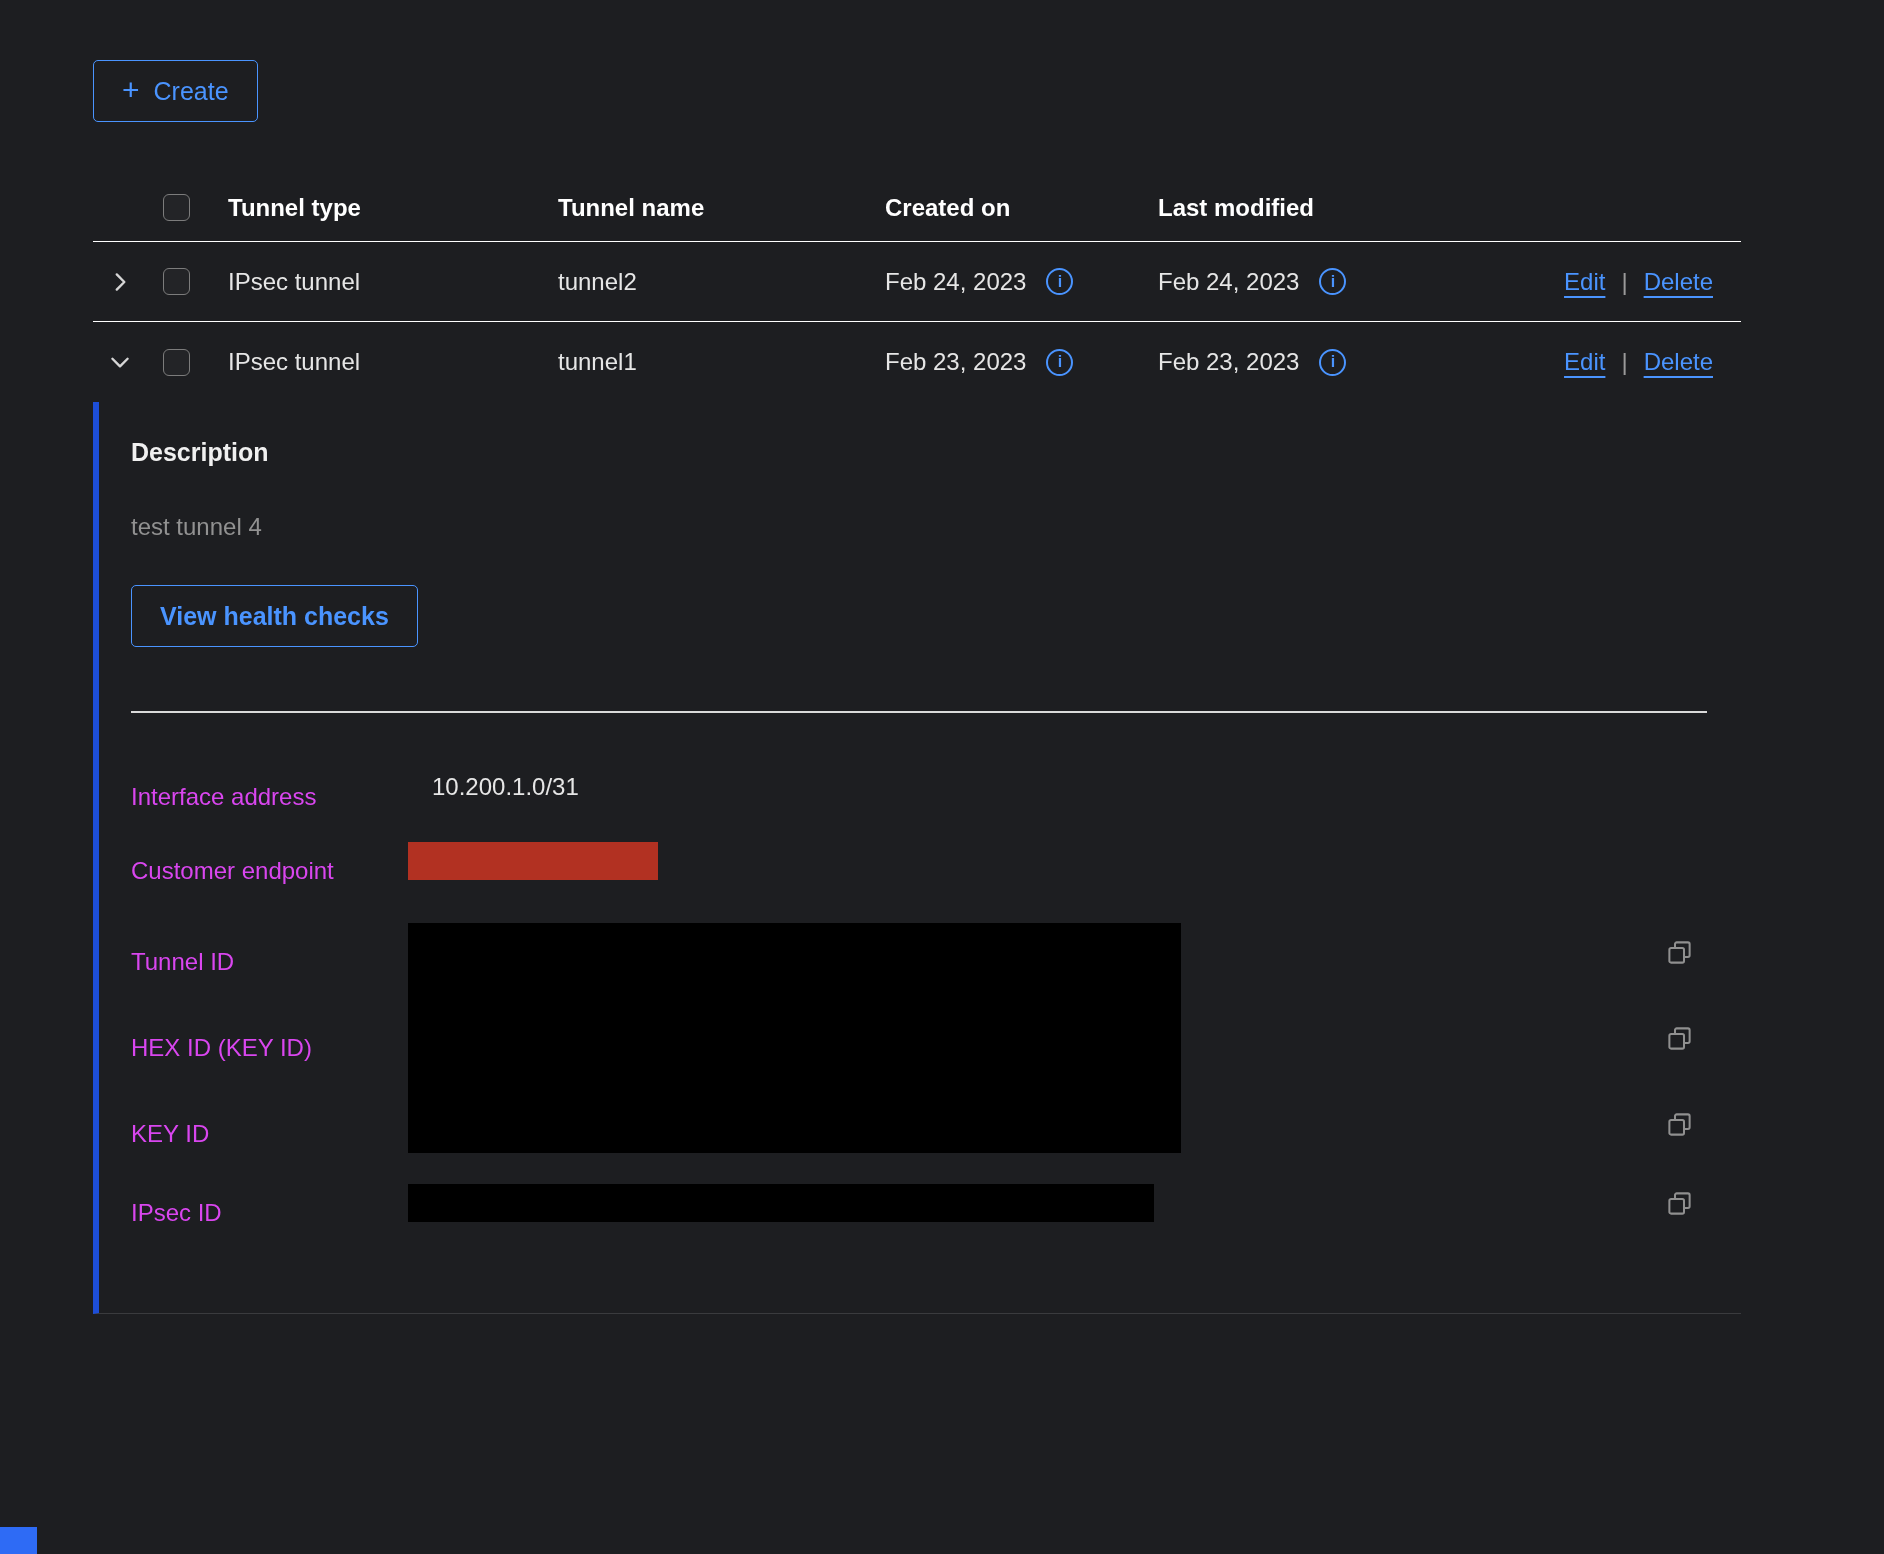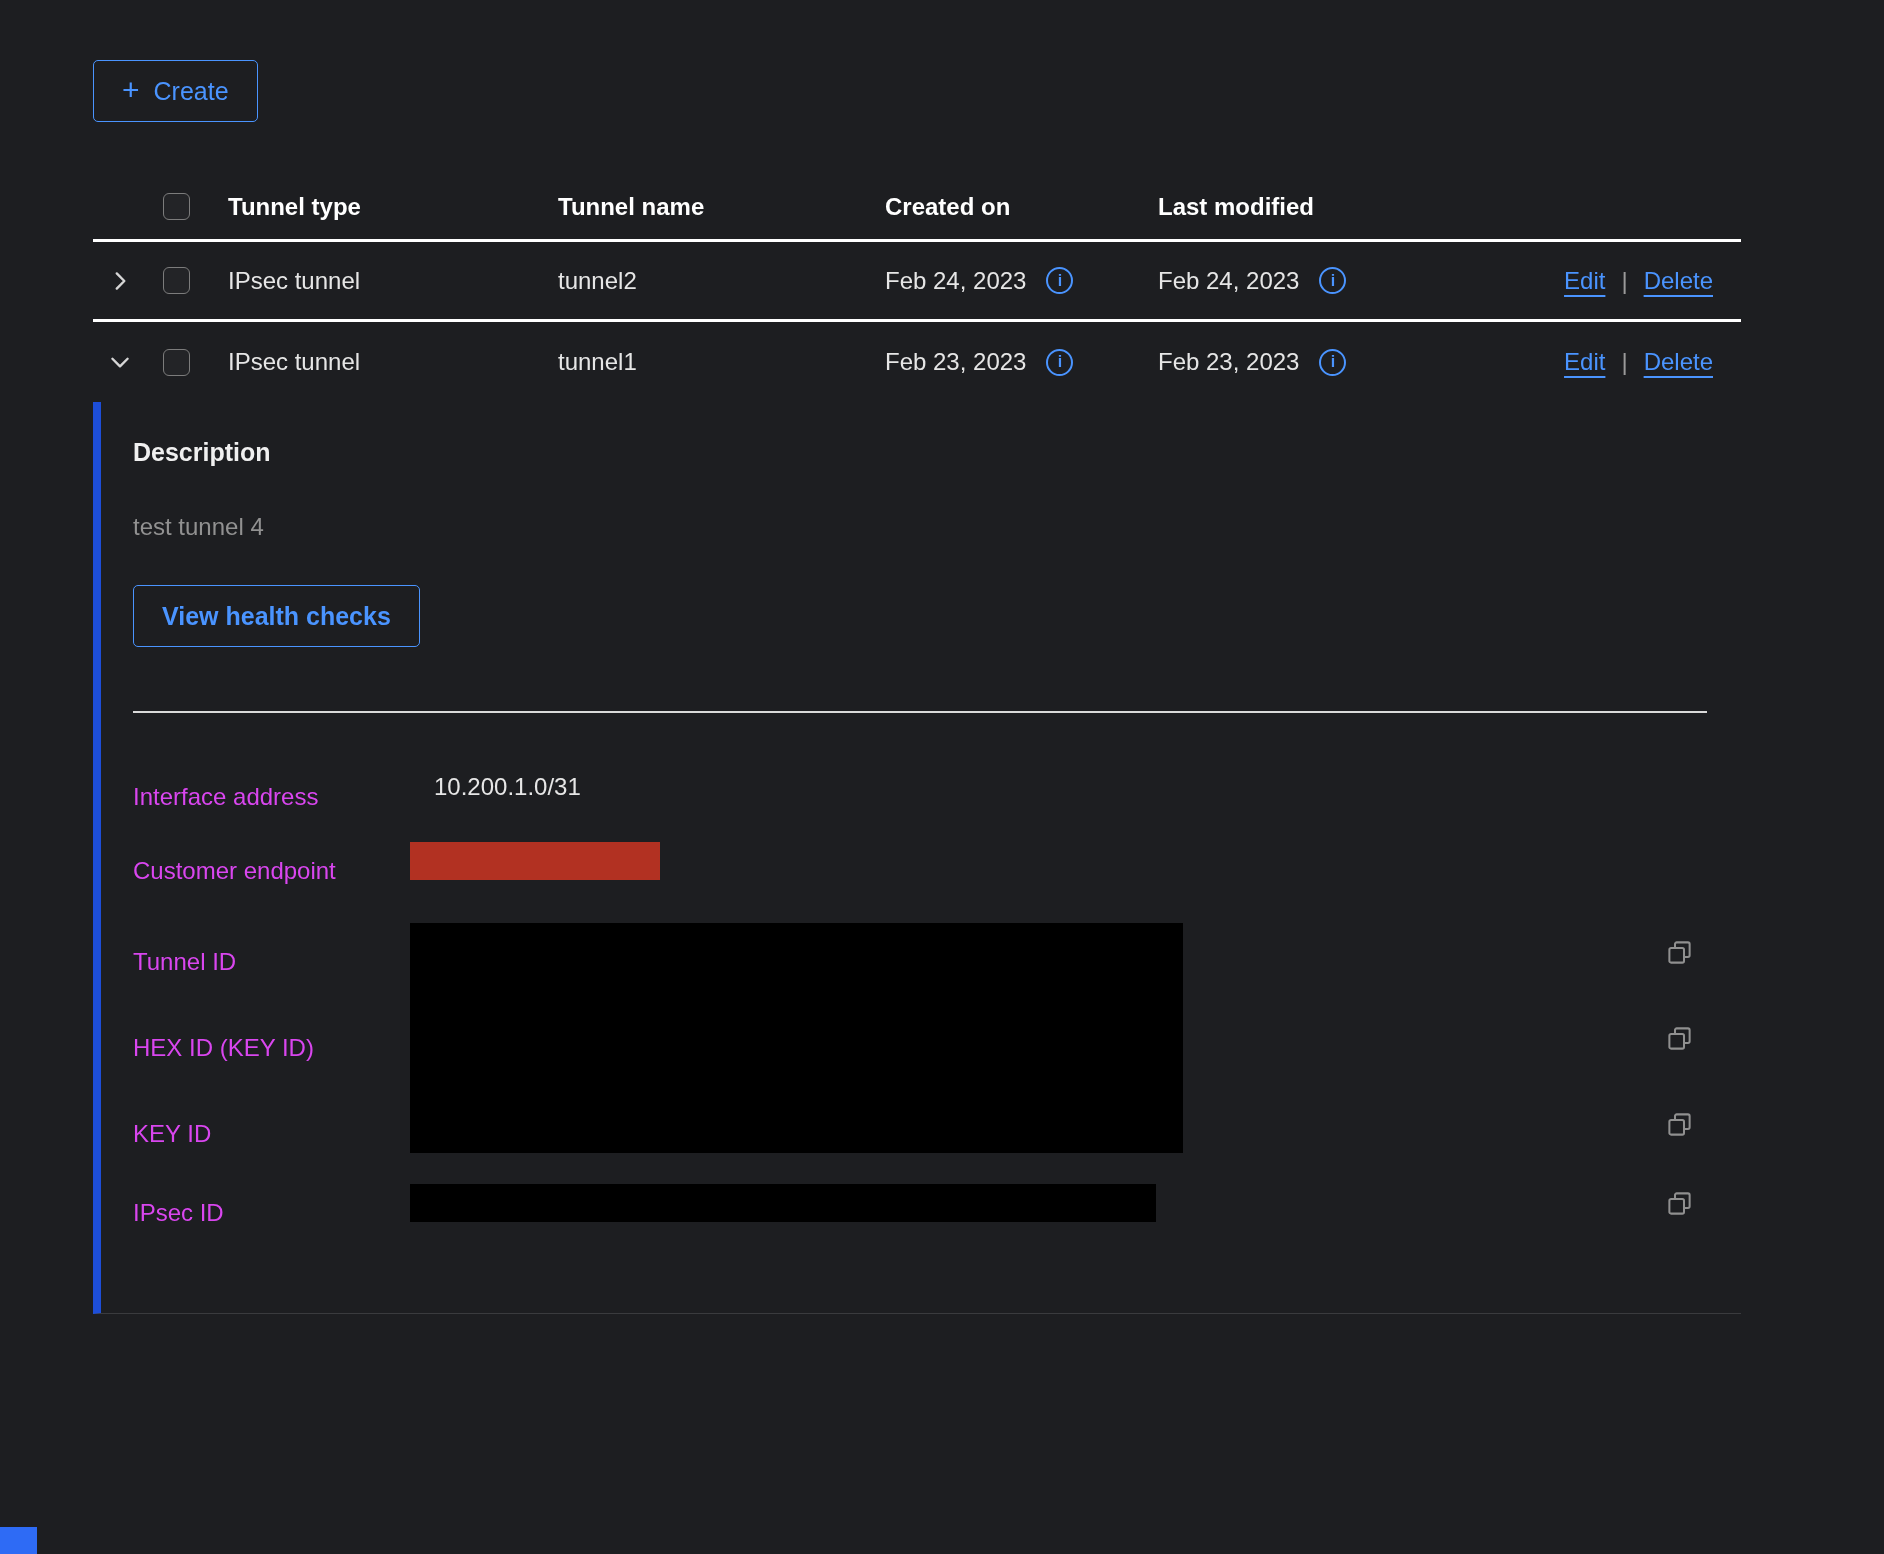--- a/index.html
+++ b/index.html
@@ -23,21 +23,21 @@
   }
   .btn-outline .plus { font-size: 30px; font-weight: 400; line-height: 1; margin-top: -3px; }
 
   
   .table { margin-top: 52px; }
   .trow {
     display: grid;
     grid-template-columns: 52px 83px 330px 327px 273px 1fr auto;
     align-items: center;
     min-height: 80px;
-    border-bottom: 3px solid #ffffff;
+    border-bottom: 1px solid #ffffff;
   }
   .thead { min-height: 68px; font-weight: 700; color: #ffffff; }
   .trow.no-border { border-bottom: none; }
   .cell { display: flex; align-items: center; }
   .cell.chev { justify-content: flex-start; padding-left: 14px; }
   .cell.cb { padding-left: 18px; }
   .checkbox {
     width: 27px; height: 27px; border: 1.5px solid #7c7c7c; border-radius: 6px;
     background: #232427; display: inline-block; cursor: pointer;
   }
@@ -48,21 +48,21 @@
     color: #4a94ff; font-size: 16px; font-weight: 700;
     display: inline-flex; align-items: center; justify-content: center; cursor: pointer;
     flex: 0 0 auto;
   }
   .cell.actions { justify-content: flex-end; padding-right: 28px; }
   .link { color: #4a94ff; text-decoration: underline; text-underline-offset: 6px; cursor: pointer; }
   .sep { color: #9a9a9a; margin: 0 16px; }
 
   
   .expanded-panel {
-    border-left: 8px solid #1d4ed8;
+    border-left: 6px solid #1d4ed8;
     border-bottom: 1px solid #3a3b3e;
     padding: 36px 0 62px 32px;
   }
   .desc-label { font-size: 25px; font-weight: 700; color: #f0f0f0; }
   .desc-value { margin-top: 46px; color: #919191; }
   .health-btn { margin-top: 44px; font-weight: bold; }
   .divider { border: none; border-top: 2px solid #dadada; margin-top: 64px; margin-right: 34px; }
 
   .fields { margin-top: 48px; }
   .field-row { display: flex; align-items: center; min-height: 52px; margin-bottom: 22px; }

